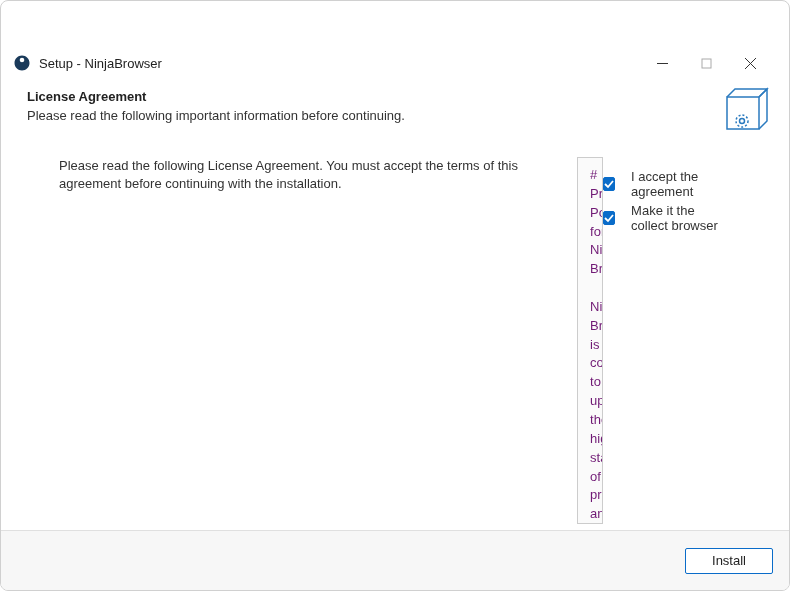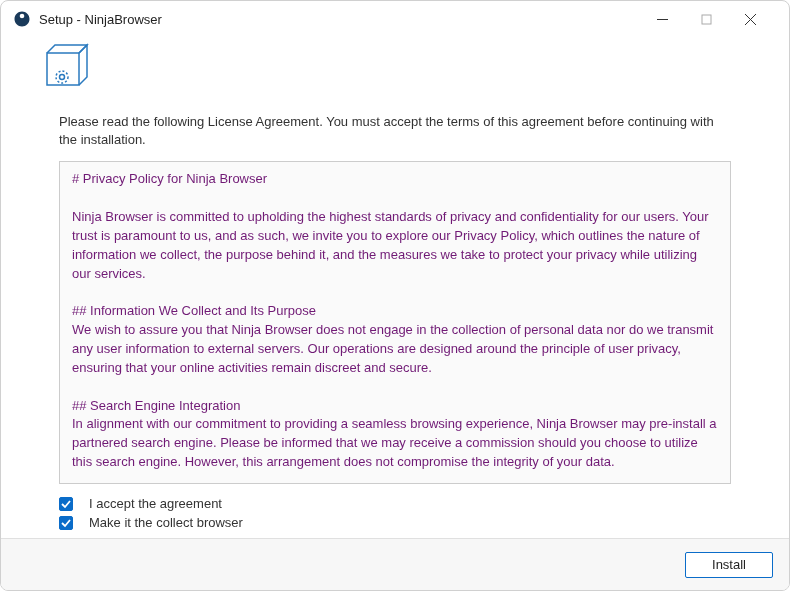--- a/index.html
+++ b/index.html
@@ -1,38 +1,38 @@
 <!DOCTYPE html>
 <html><head>
 <meta charset="utf-8">
 <style>
 * { margin: 0; padding: 0; box-sizing: border-box; }
 body { font-family: "Segoe UI", Arial, sans-serif; font-size: 13px; color: #333; background: #fff; width: 790px; height: 591px; display: flex; flex-direction: column; border: 1px solid #d0d0d0; border-radius: 8px; overflow: hidden; }
-.titlebar { height: 36px; display: flex; align-items: center; padding: 0 17px 0 12px; }
+.titlebar { height: 36px; display: flex; align-items: center; padding: 0 17px 0 12px; margin-top: 44px; }
 .titlebar .app-icon { width: 18px; height: 18px; margin-right: 8px; }
 .titlebar .title { flex: 1; font-size: 13px; color: #222; }
 .win-btns { display: flex; height: 100%; }
 .win-btn { width: 44px; height: 100%; display: flex; align-items: center; justify-content: center; cursor: default; }
 .win-btn svg { width: 11px; height: 11px; }
 .header { padding: 8px 20px 0 26px; display: flex; align-items: flex-start; }
 .header-text { flex: 1; }
 .header-title { font-weight: 600; font-size: 13px; color: #222; margin-bottom: 4px; }
 .header-sub { font-size: 13px; color: #333; margin-bottom: 10px; }
 .header-icon { width: 52px; height: 52px; margin-left: 10px; margin-top: -4px; }
-.content { flex: 1; padding: 20px 58px 6px 58px; display: flex; flex-direction: column; overflow: hidden; }
+.content { flex: 1; padding: 20px 58px 6px 58px; display: flex; overflow: hidden; }
 .instruction { font-size: 13px; color: #333; line-height: 1.4; margin-bottom: 12px; }
 .license-box { flex: 1; border: 1px solid #ccc; background: #fafafa; padding: 8px 12px; font-size: 13px; color: #701a75; line-height: 1.45; overflow-y: auto; white-space: pre-wrap; }
 .license-box::-webkit-scrollbar { width: 14px; }
 .license-box::-webkit-scrollbar-track { background: #f0f0f0; }
 .license-box::-webkit-scrollbar-thumb { background: #bbb; border-radius: 2px; }
 .checks { margin-top: 10px; }
 .check-row { display: flex; align-items: center; font-size: 13px; color: #333; padding: 2px 0; gap: 8px; }
 .check-box { width: 14px; height: 14px; background: #0a6cc9; border: 1px solid #0a6cc9; border-radius: 2px; margin-right: 8px; display: flex; align-items: center; justify-content: center; }
 .check-box svg { width: 10px; height: 10px; }
-.footer { height: 52px; border-top: 1px solid #e0e0e0; display: flex; align-items: center; justify-content: flex-end; padding: 0 16px; gap: 10px; background: #f7f7f7; }
+.footer { height: 60px; border-top: 1px solid #e0e0e0; display: flex; align-items: center; justify-content: flex-end; padding: 0 16px; gap: 10px; background: #f7f7f7; }
 .btn { min-width: 88px; height: 26px; border: 1px solid #999; background: #fff; font-size: 13px; color: #222; border-radius: 2px; cursor: default; }
 .btn.primary { border: 1px solid #0a6cc9; }
 </style>
 </head>
 <body>
 
 <div class="titlebar">
   <span class="app-icon">
     <svg viewBox="0 0 24 24">
         <path fill="#1a3a5a" d="M12 2C6.5 2 2 6.5 2 12s4.5 10 10 10 10-4.5 10-10S17.5 2 12 2zm0 3a3 3 0 0 1 3 3 3 3 0 0 1-3 3 3 3 0 0 1-3-3 3 3 0 0 1 3-3z"></path>
@@ -55,20 +55,24 @@
     <div class="win-btn">
       <svg viewBox="0 0 11 11">
           <line x1="0" y1="0" x2="11" y2="11" stroke="#333" stroke-width="1"></line>
           <line x1="11" y1="0" x2="0" y2="11" stroke="#333" stroke-width="1"></line>
         </svg>
     </div>
   </div>
 </div>
 
 <div class="header">
+  <div class="header-text">
+    <div class="header-title">License Agreement</div>
+    <div class="header-sub">Please read the following important information before continuing.</div>
+  </div>
   <span class="header-icon">
     <svg viewBox="0 0 52 52">
         <rect x="10" y="12" width="32" height="32" fill="none" stroke="#2a7abf" stroke-width="1.5"></rect>
         <path d="M10 12 L18 4 L50 4 L42 12" fill="none" stroke="#2a7abf" stroke-width="1.5"></path>
         <path d="M42 12 L50 4 L50 36 L42 44" fill="none" stroke="#2a7abf" stroke-width="1.5"></path>
         <circle cx="25" cy="36" r="6" fill="none" stroke="#2a7abf" stroke-width="1.5" stroke-dasharray="2 2"></circle>
         <circle cx="25" cy="36" r="2.5" fill="none" stroke="#2a7abf" stroke-width="1.5"></circle>
       </svg>
   </span>
 </div>

